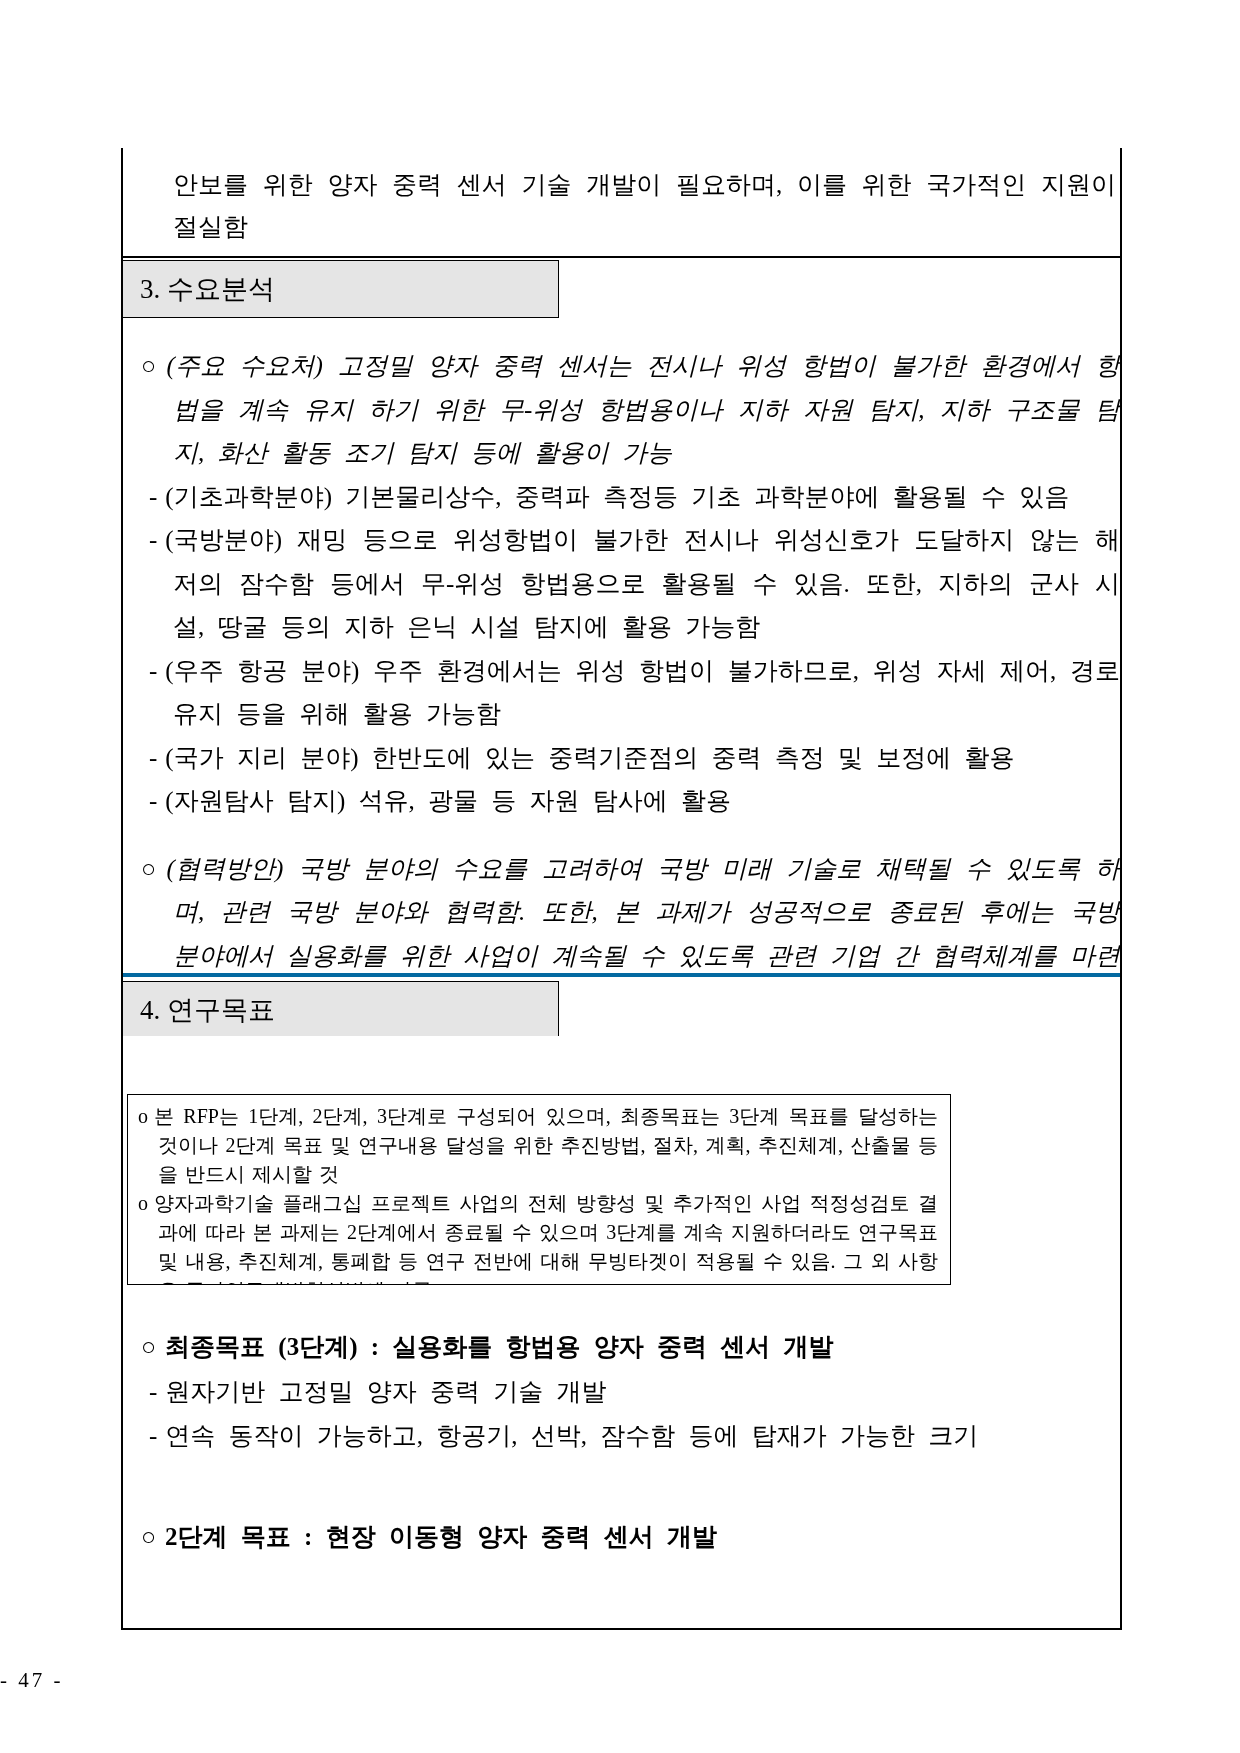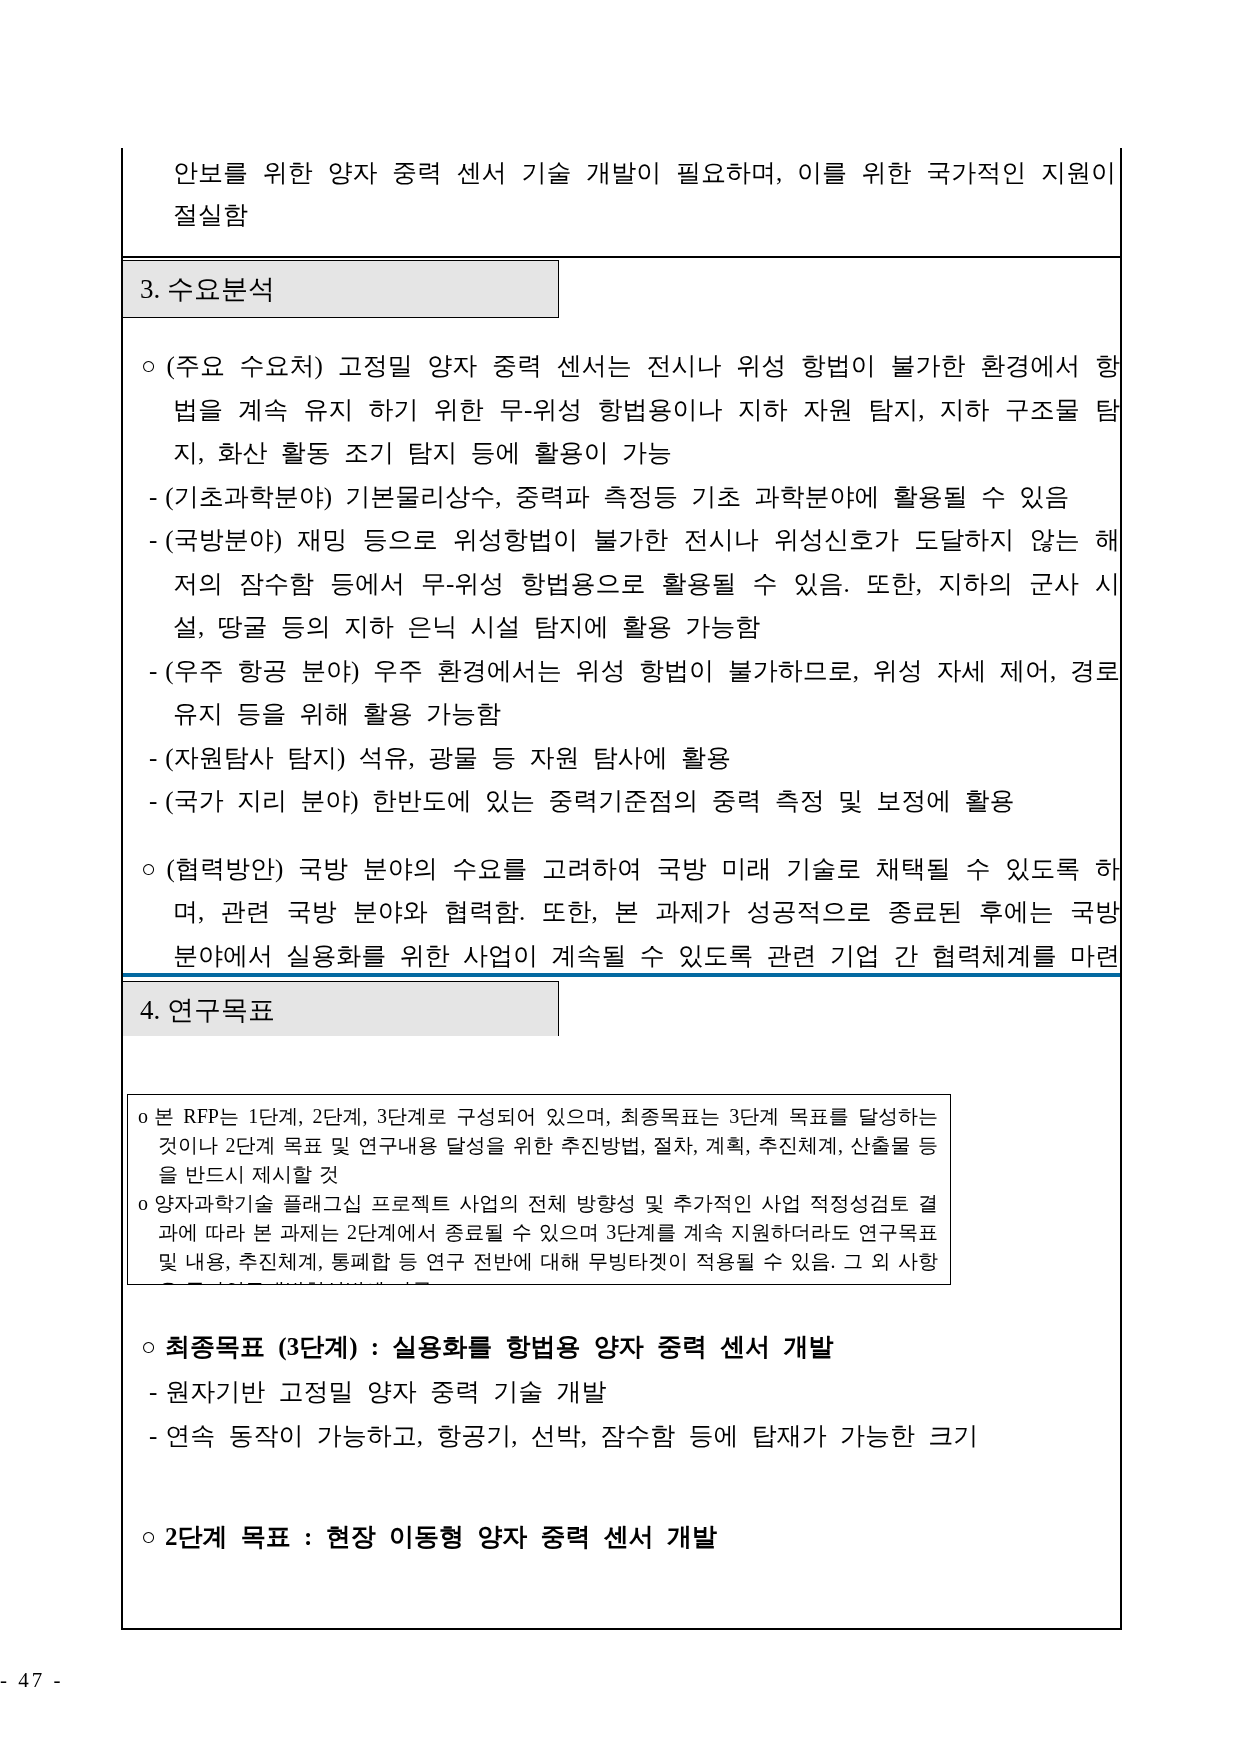--- a/index.html
+++ b/index.html
@@ -12,36 +12,36 @@
     position:absolute;left:121px;top:148px;width:1001px;height:1482px;
     box-sizing:border-box;
     border-left:2px solid #000;border-right:2px solid #000;border-bottom:2px solid #000;
   }
   
   .intro-cell{
     box-sizing:border-box;height:110px;border-bottom:2px solid #000;
     padding:4px 4px 0 50px;font-size:25px;line-height:42px;
     word-spacing:6px;overflow:hidden;
   }
-  .jline{text-align:justify;text-align-last:justify;}
+  .jline{text-align:justify;text-align-last:justify;margin-top:12px;}
   
   .hrow{box-sizing:border-box;height:62px;padding-top:2px;overflow:hidden;}
   .hrow4{box-sizing:border-box;height:63px;border-top:4px solid #0369a1;padding-top:4px;overflow:hidden;}
   .hbox{
     box-sizing:border-box;margin-left:-2px;width:438px;height:58px;
     background:#e5e5e5;border:1px solid #000;
     font-size:27px;line-height:56px;padding-left:18px;
   }
   
   .body3{
     box-sizing:border-box;height:653px;padding-top:24px;
     font-size:25px;line-height:43.5px;word-spacing:7px;overflow:hidden;
   }
   p.b1,p.b2,p.g1,p.g2{margin:0;text-align:justify;}
-  p.b1{padding-left:50px;text-indent:-32px;}
+  p.b1{padding-left:50px;text-indent:-32px;font-style:italic;}
   p.b2{padding-left:50px;text-indent:-24px;}
   p.gap{margin-top:24px;}
   .blt1{margin-right:9px;}
   .blt2{margin-right:8px;}
   
   .body4{box-sizing:border-box;height:594px;overflow:hidden;}
   .note-box{
     box-sizing:border-box;margin:58px 0 0 4px;width:824px;height:191px;
     border:1px solid #000;padding:7px 12px 0 10px;
     font-size:20px;line-height:29px;word-spacing:2px;overflow:hidden;
@@ -73,22 +73,22 @@
     <div class="hbox">
       <span>3. 수요분석</span>
     </div>
   </div>
 
   <div class="body3">
     <p class="b1"><span class="blt1">○</span><span>(주요 수요처) 고정밀 양자 중력 센서는 전시나 위성 항법이 불가한 환경에서 항법을 계속 유지 하기 위한 무-위성 항법용이나 지하 자원 탐지, 지하 구조물 탐지, 화산 활동 조기 탐지 등에 활용이 가능</span></p>
     <p class="b2"><span class="blt2">-</span><span>(기초과학분야) 기본물리상수, 중력파 측정등 기초 과학분야에 활용될 수 있음</span></p>
     <p class="b2"><span class="blt2">-</span><span>(국방분야) 재밍 등으로 위성항법이 불가한 전시나 위성신호가 도달하지 않는 해저의 잠수함 등에서 무-위성 항법용으로 활용될 수 있음. 또한, 지하의 군사 시설, 땅굴 등의 지하 은닉 시설 탐지에 활용 가능함</span></p>
     <p class="b2"><span class="blt2">-</span><span>(우주 항공 분야) 우주 환경에서는 위성 항법이 불가하므로, 위성 자세 제어, 경로 유지 등을 위해 활용 가능함</span></p>
+    <p class="b2"><span class="blt2">-</span><span>(국가 지리 분야) 한반도에 있는 중력기준점의 중력 측정 및 보정에 활용</span></p>
     <p class="b2"><span class="blt2">-</span><span>(자원탐사 탐지) 석유, 광물 등 자원 탐사에 활용</span></p>
-    <p class="b2"><span class="blt2">-</span><span>(국가 지리 분야) 한반도에 있는 중력기준점의 중력 측정 및 보정에 활용</span></p>
     <p class="b1 gap"><span class="blt1">○</span><span>(협력방안) 국방 분야의 수요를 고려하여 국방 미래 기술로 채택될 수 있도록 하며, 관련 국방 분야와 협력함. 또한, 본 과제가 성공적으로 종료된 후에는 국방 분야에서 실용화를 위한 사업이 계속될 수 있도록 관련 기업 간 협력체계를 마련함</span></p>
   </div>
 
   <div class="hrow4">
     <div class="hbox">
       <span>4. 연구목표</span>
     </div>
   </div>
 
   <div class="body4">

